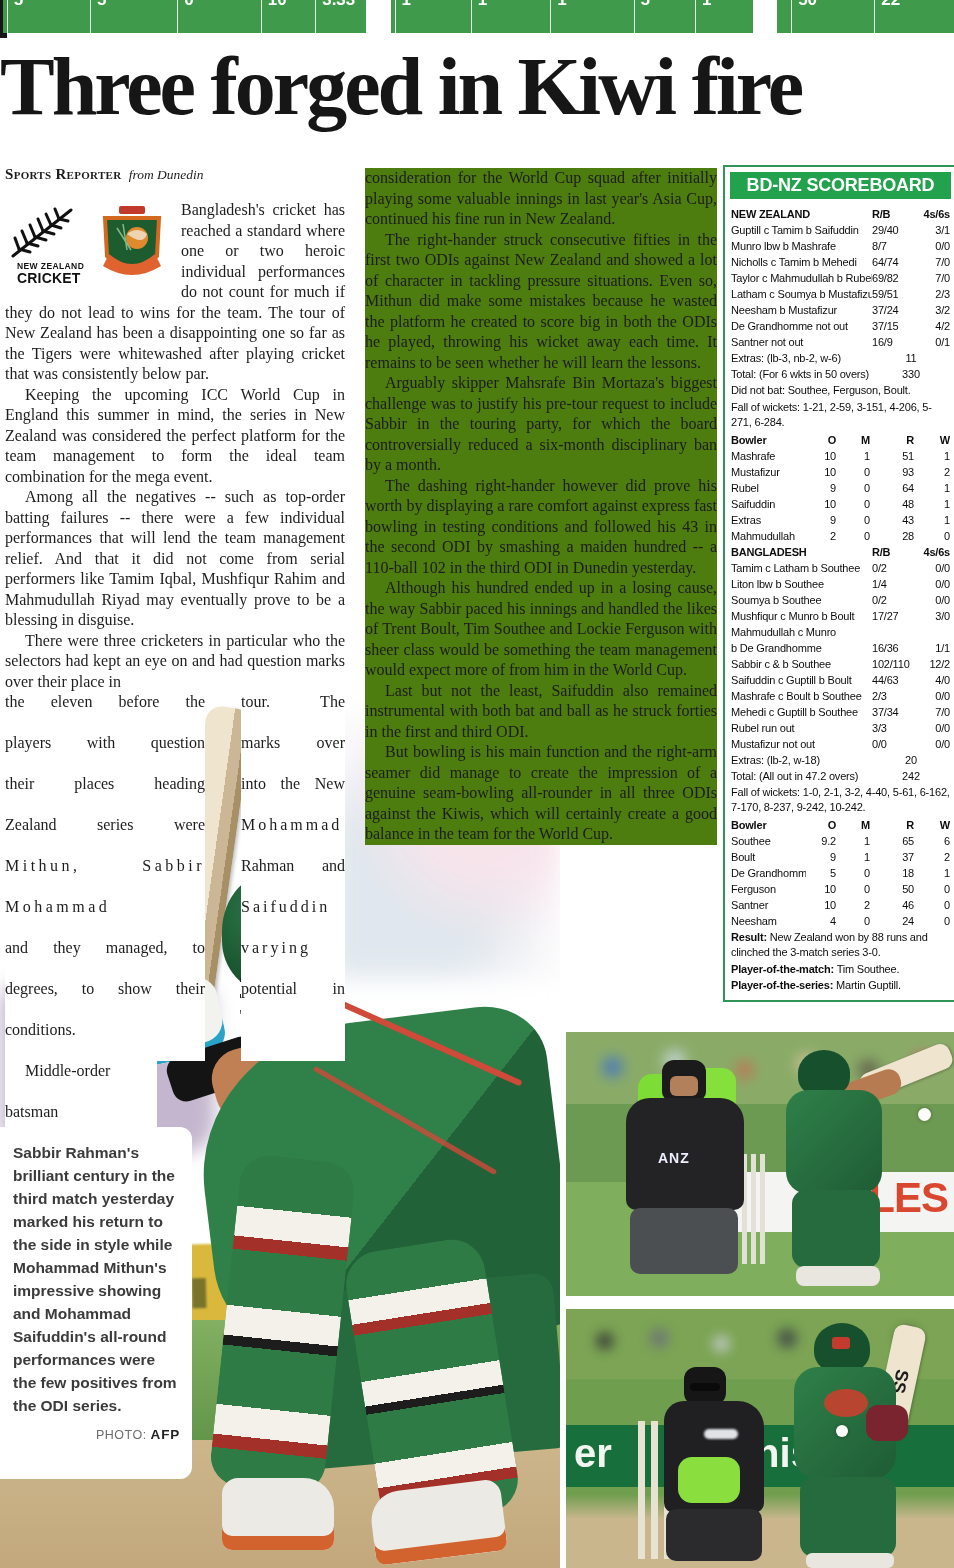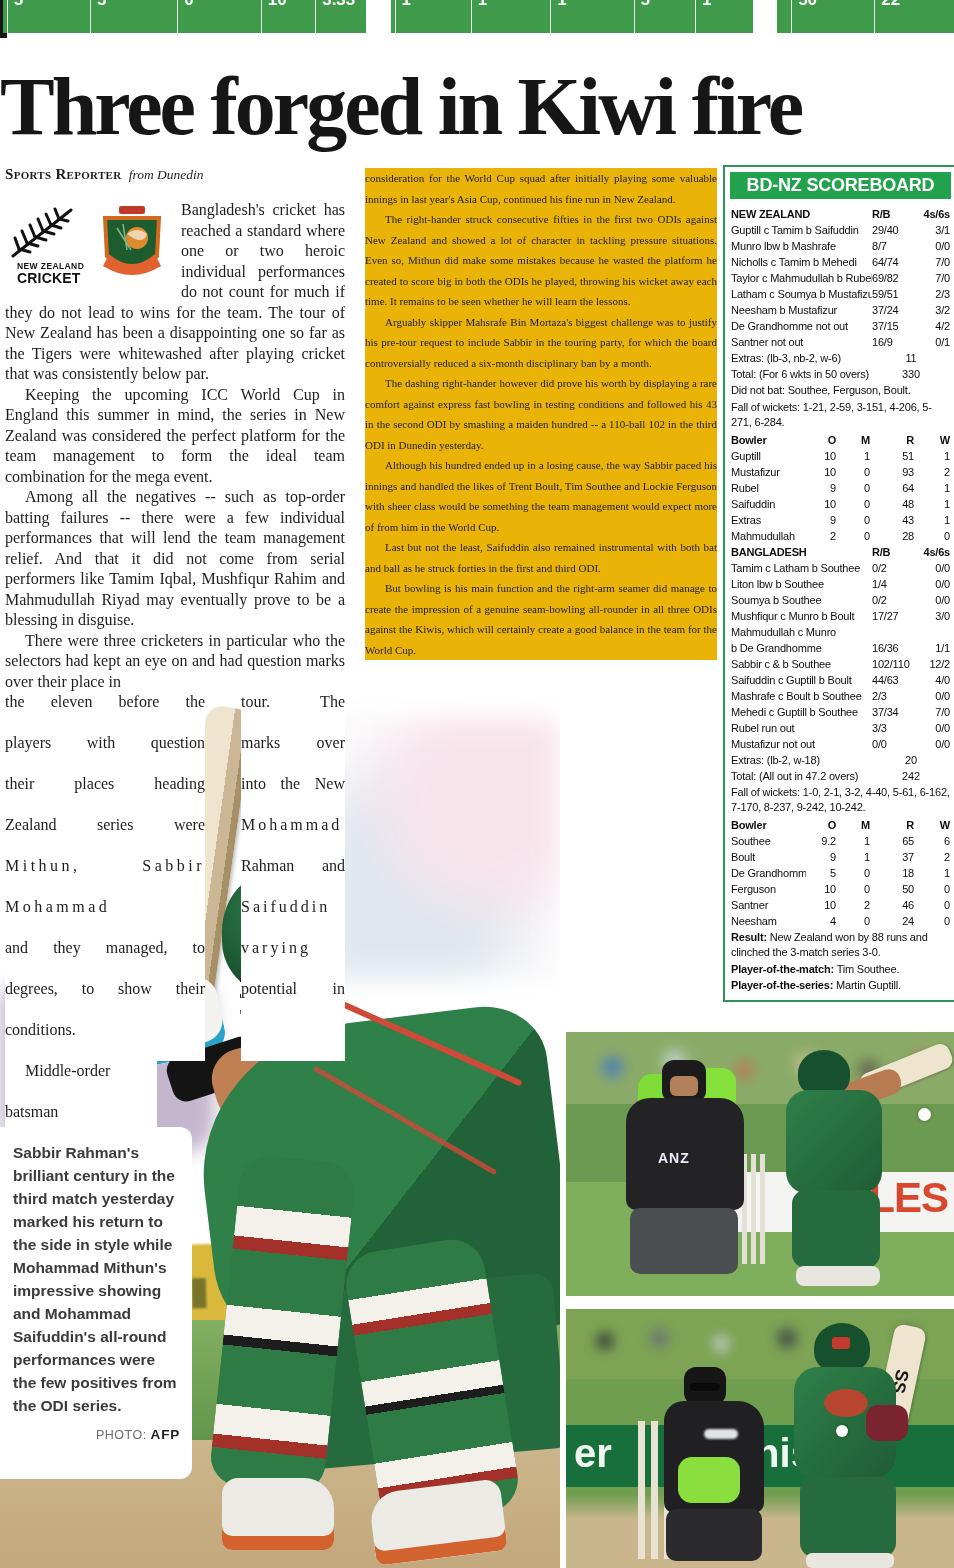--- a/index.html
+++ b/index.html
@@ -7,29 +7,29 @@
         font-family:"Liberation Serif",serif;color:#1d1d1d;}
   
   .top-strip{position:absolute;left:0;top:0;width:954px;height:40px;overflow:hidden;}
   .edge-mark{position:absolute;left:0;top:0;width:7px;height:38px;background:#161616;}
   .gbar{position:absolute;top:0;height:33px;background:#3f9b4b;}
   .gbar .tickcell{position:absolute;top:0;height:33px;border-left:1.5px solid #e8f3e8;}
   .gbar .tnum{position:absolute;top:-10px;color:#fff;font-family:"Liberation Sans",sans-serif;
               font-weight:bold;font-size:17px;padding-left:6px;white-space:nowrap;}
   
   .headline{position:absolute;left:0px;top:44px;width:934px;font-size:82px;font-weight:bold;
-            letter-spacing:-3px;line-height:1.05;color:#161616;white-space:nowrap;margin-top:20px;}
+            letter-spacing:-3px;line-height:1.05;color:#161616;white-space:nowrap;}
   .byline{position:absolute;left:5px;top:166px;width:340px;border-bottom:1.6px solid #2a2a2a;
           padding-bottom:24px;font-size:15px;}
   .byline .who{font-variant:small-caps;font-weight:bold;letter-spacing:.3px;}
   .byline .where{font-style:italic;font-size:13.5px;}
   
   .col1{position:absolute;left:5px;top:200px;width:340px;z-index:3;font-size:16px;line-height:20.5px;text-align:justify;}
-  .col2{position:absolute;left:365px;top:168px;width:352px;z-index:3;font-size:11px;line-height:20.5px;
-        text-align:justify;background:#eab308;}
+  .col2{position:absolute;left:365px;top:168px;width:352px;z-index:3;font-size:16px;line-height:20.5px;
+        text-align:justify;background:#4d7c0f;}
   .col1 p,.col2 p{margin:0;}
   .col2 p.ind,.col1 p.ind{text-indent:20px;}
   .whitebg{background:#fff;}
   
   .logos{float:left;width:168px;height:92px;margin:2px 8px 2px 0;position:relative;}
   .nz-logo{position:absolute;left:0;top:0;width:86px;height:92px;}
   .nz-logo .nztxt{position:absolute;left:12px;top:60px;font-family:"Liberation Sans",sans-serif;
                   font-weight:bold;color:#111;line-height:1.05;}
   .nz-logo .l1{font-size:8.5px;letter-spacing:.4px;}
   .nz-logo .l2{font-size:14px;letter-spacing:.2px;}
@@ -398,21 +398,21 @@
         <div class="sb-note">Did not bat: Southee, Ferguson, Boult.</div>
         <div class="sb-note">Fall of wickets: 1-21, 2-59, 3-151, 4-206, 5-271, 6-284.</div>
         <div class="sb-row sb-bold">
           <span class="sb-name">Bowler</span>
           <span class="sb-bw-o">O</span>
           <span class="sb-bw-m">M</span>
           <span class="sb-bw-r">R</span>
           <span class="sb-bw-w">W</span>
         </div>
         <div class="sb-row">
-          <span class="sb-name">Guptill</span>
+          <span class="sb-name">Mashrafe</span>
           <span class="sb-bw-o">10</span>
           <span class="sb-bw-m">1</span>
           <span class="sb-bw-r">51</span>
           <span class="sb-bw-w">1</span>
         </div>
         <div class="sb-row">
           <span class="sb-name">Mustafizur</span>
           <span class="sb-bw-o">10</span>
           <span class="sb-bw-m">0</span>
           <span class="sb-bw-r">93</span>

